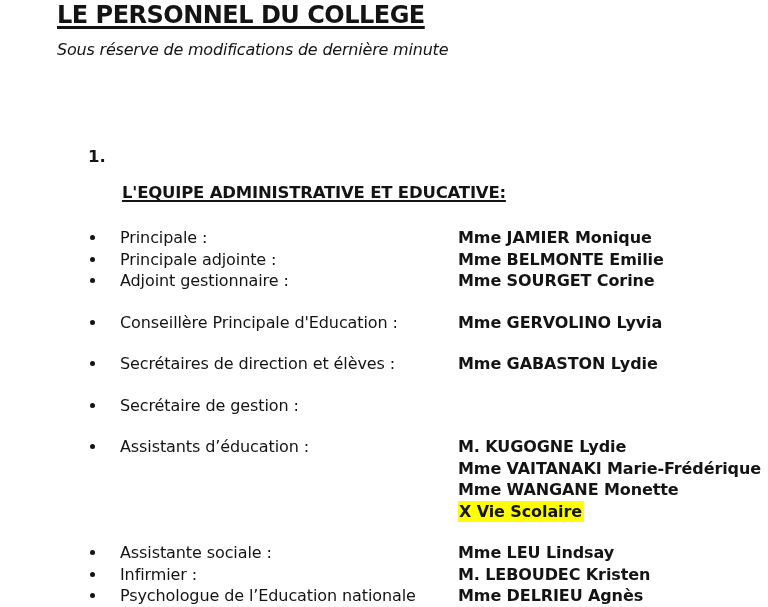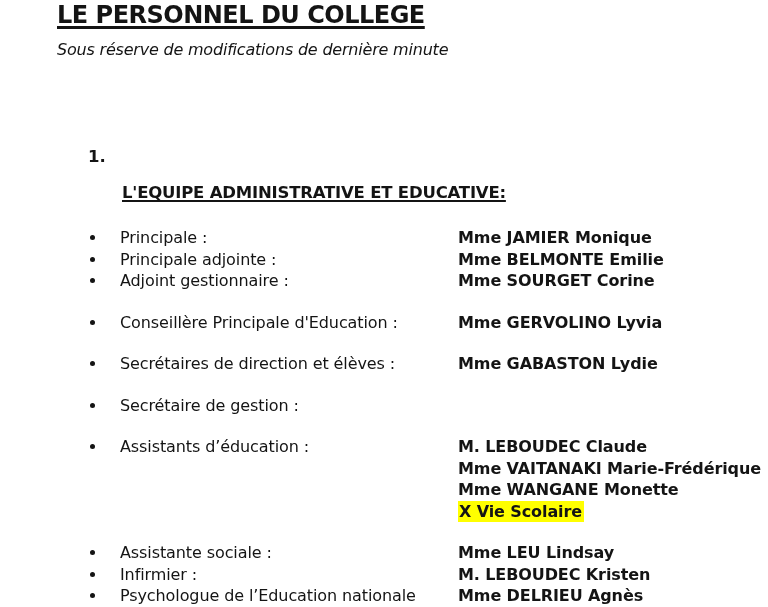--- a/index.html
+++ b/index.html
@@ -164,21 +164,21 @@
           <span class="label-cell">Secrétaire de gestion :</span>
         </div>
       </div>
       <div class="group">
         <div class="row">
           <span class="bullet-cell">
             <span class="bullet-dot"></span>
           </span>
           <span class="label-cell">Assistants d’éducation :</span>
           <span class="values-cell">
-            <div class="value-line"><span>M. LEBOUDEC Claude</span></div>
+            <div class="value-line"><span>M. KUGOGNE Lydie</span></div>
             <div class="value-line"><span>Mme VAITANAKI Marie-Frédérique</span></div>
             <div class="value-line"><span>Mme WANGANE Monette</span></div>
             <div class="value-line"><span class="hl">X Vie Scolaire</span></div>
           </span>
         </div>
       </div>
       <div class="group">
         <div class="row">
           <span class="bullet-cell">
             <span class="bullet-dot"></span>

